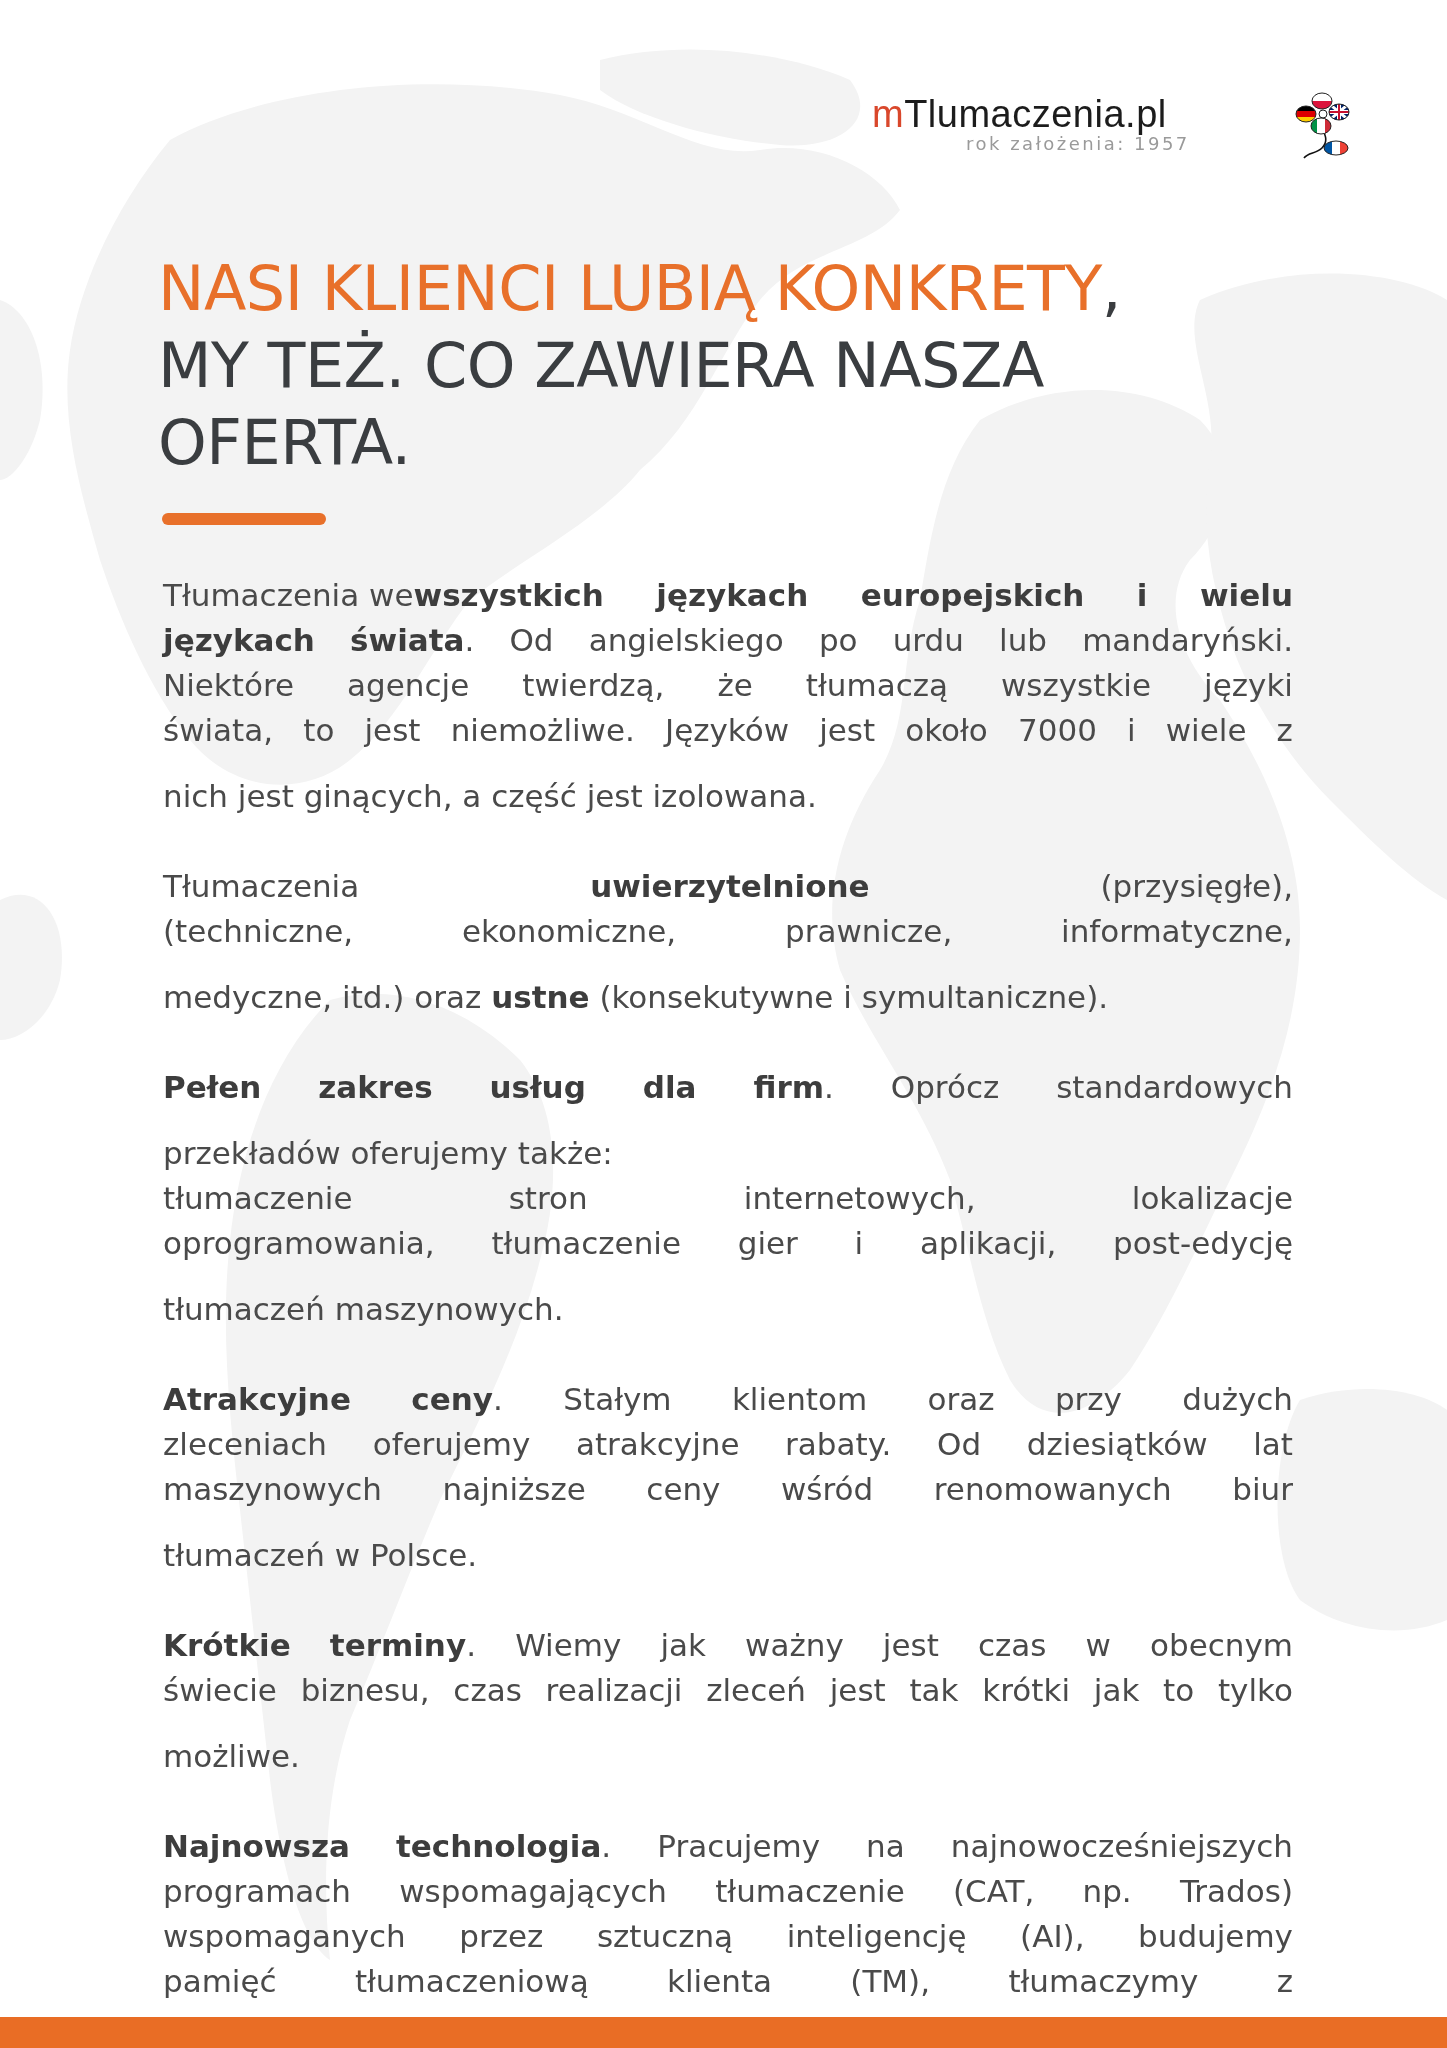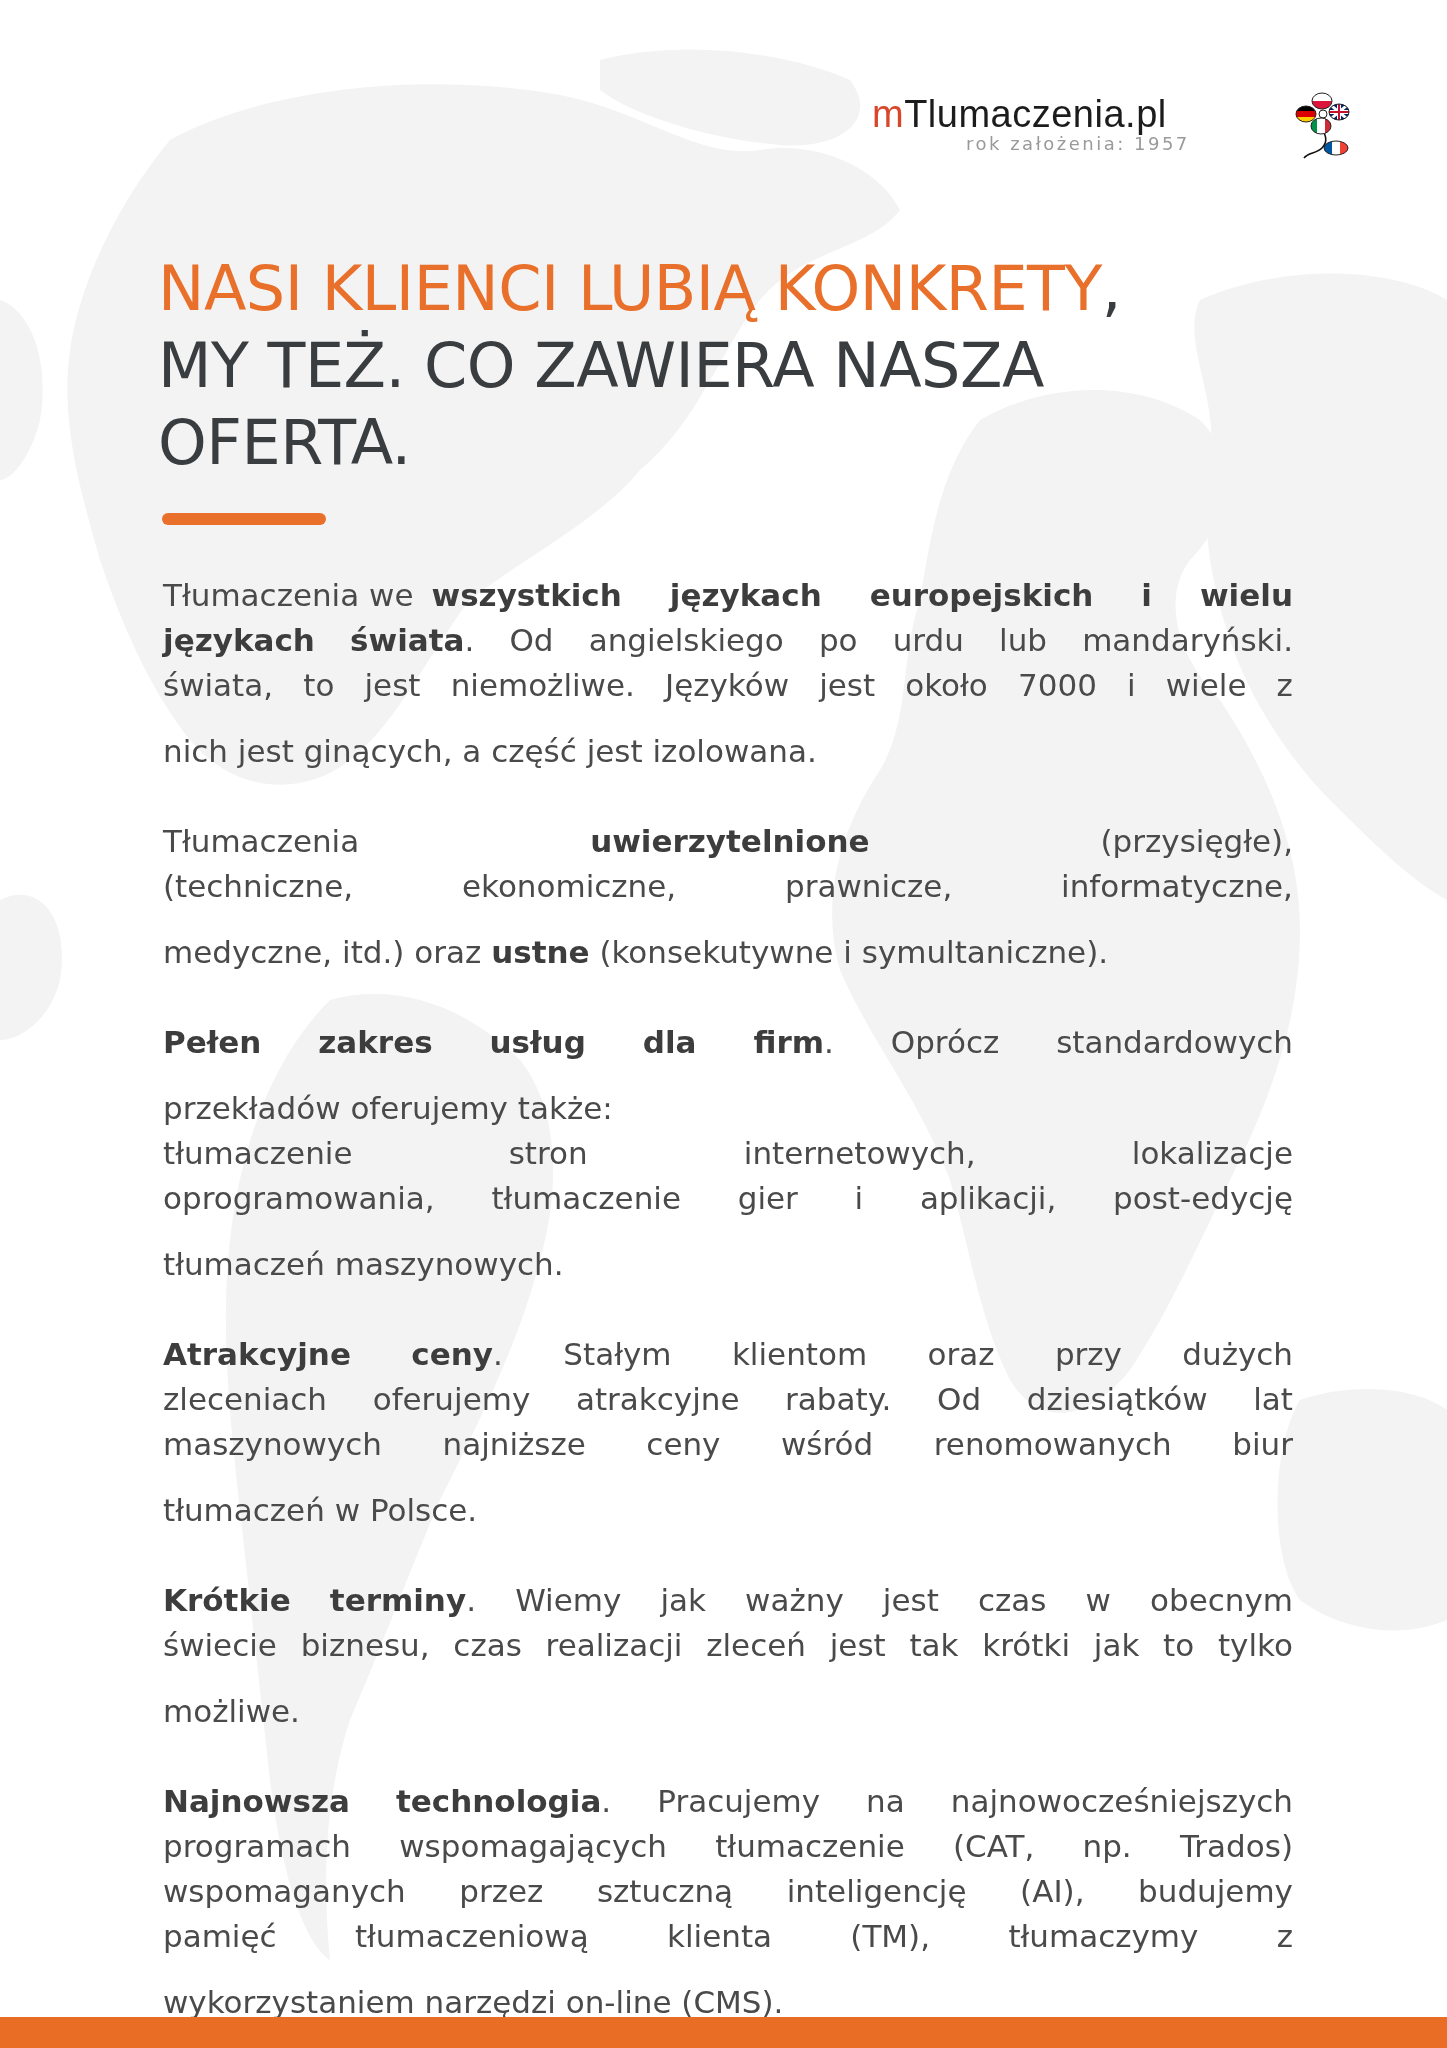--- a/index.html
+++ b/index.html
@@ -34,21 +34,21 @@
   .underline {
     position: absolute; left: 162px; top: 513px; width: 164px; height: 12px;
     background: #e8702a; border-radius: 6px; z-index: 2;
   }
 
   .body { position: absolute; left: 163px; top: 573px; width: 1130px; z-index: 2; }
   .para { margin: 0 0 45px 0; }
   .line {
     display: block; font-size: 31px; line-height: 45px; color: #4a4a4a;
     text-align: justify; text-align-last: justify; white-space: nowrap;
-    word-spacing: 0; height: 45px; gap: 18px;
+    word-spacing: 0; height: 45px;
   }
   .line.last { text-align-last: left; margin-top: 21px; }
   .line b { font-weight: bold; color: #3d3d3d; }
   .jl { display: flex; justify-content: space-between; }
 
   .footer-bar {
     position: absolute; left: 0; top: 2017px; width: 1447px; height: 31px;
     background: #e96d25; z-index: 2;
   }
 </style>
@@ -164,20 +164,29 @@
       </span>
     <span class="line jl">
         <span><b>językach</b></span>
         <span><b>świata</b><span>.</span></span>
         <span><span>Od</span></span>
         <span><span>angielskiego</span></span>
         <span><span>po</span></span>
         <span><span>urdu</span></span>
         <span><span>lub</span></span>
         <span><span>mandaryński.</span></span>
+      </span>
+    <span class="line jl">
+        <span><span>Niektóre</span></span>
+        <span><span>agencje</span></span>
+        <span><span>twierdzą,</span></span>
+        <span><span>że</span></span>
+        <span><span>tłumaczą</span></span>
+        <span><span>wszystkie</span></span>
+        <span><span>języki</span></span>
       </span>
     <span class="line jl">
         <span><span>świata,</span></span>
         <span><span>to</span></span>
         <span><span>jest</span></span>
         <span><span>niemożliwe.</span></span>
         <span><span>Języków</span></span>
         <span><span>jest</span></span>
         <span><span>około</span></span>
         <span><span>7000</span></span>

